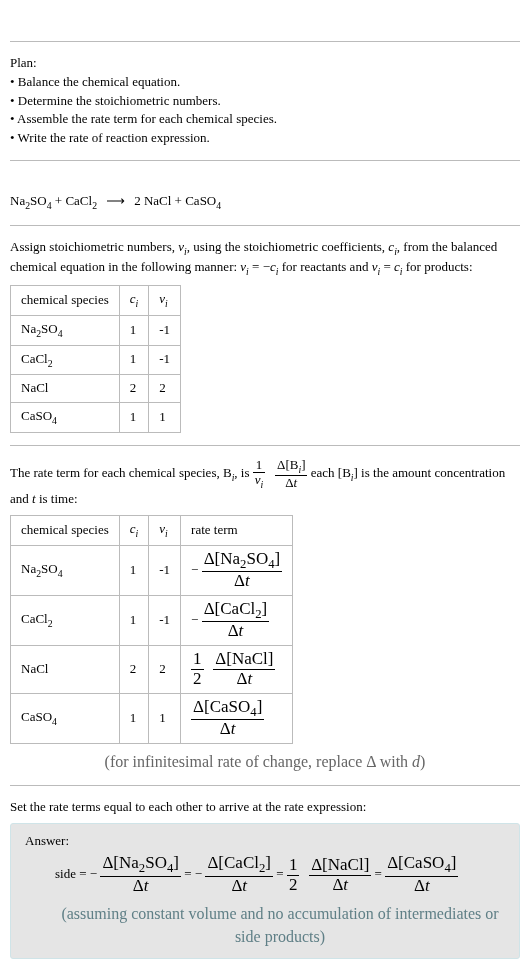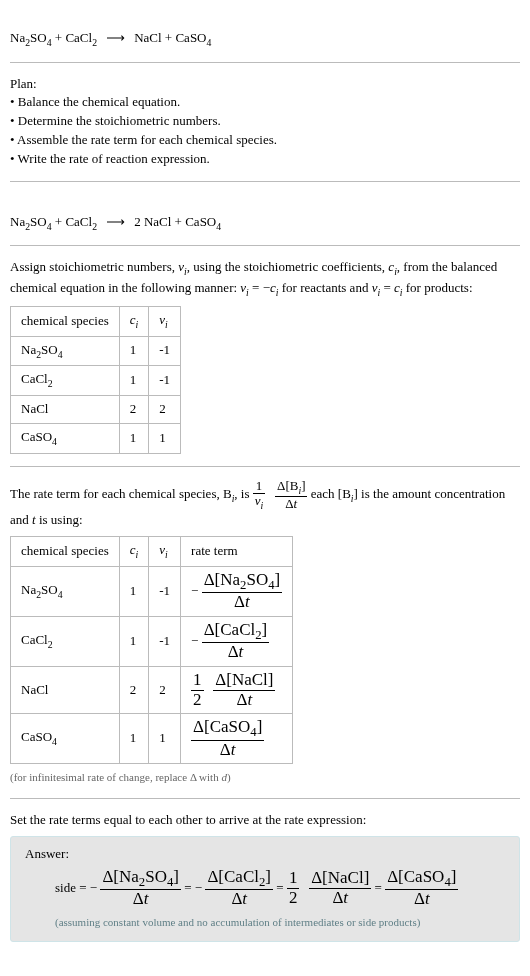--- a/index.html
+++ b/index.html
@@ -34,45 +34,41 @@
     display: inline-block;
     text-align: center;
     vertical-align: middle;
     font-size: 17px;
     line-height: 1.1;
   }
   .frac .num { display: block; border-bottom: 1px solid #000; padding: 0 2px; }
   .frac .den { display: block; padding: 0 2px; }
   .frac-lg { font-size: 13px; }
   .note {
-    font-size: 11px;
+    font-size: 16px;
     color: #666;
+    text-align: center;
   }
   .answer-box {
     background: #e5e5e5;
     border: 1px solid #cfe4e8;
     border-radius: 3px;
     padding: 8px 14px 10px 14px;
     margin-top: 6px;
   }
   .answer-box .note { color: #5f7f86; }
   .indent { padding-left: 30px; }
   .rate-line { white-space: nowrap; }
   .ital { font-style: italic; }
 </style>
 </head>
 <body>
 
 <div>
   <br>
-  <span>
-    <span>Na</span><span class="sub">2</span><span>SO</span><span class="sub">4</span><span> + </span><span>CaCl</span><span class="sub">2</span>
-    <span class="arrow">⟶</span>
-    <span>NaCl</span><span> + </span><span>CaSO</span><span class="sub">4</span>
-  </span>
 </div>
 
 <hr class="sep">
 
 <div>
   <span>Plan:</span><br>
   <span>• </span><span>Balance the chemical equation.</span><br>
   <span>• </span><span>Determine the stoichiometric numbers.</span><br>
   <span>• </span><span>Assemble the rate term for each chemical species.</span><br>
   <span>• </span><span>Write the rate of reaction expression.</span>
@@ -131,21 +127,21 @@
   <span>The rate term for each chemical species, </span><span>B</span><span class="sub ital">i</span><span>, is </span>
   <span class="frac frac-lg">
     <span class="num">1</span>
     <span class="den"><span class="ital">ν</span><span class="sub ital">i</span></span>
   </span>
   &nbsp;
   <span class="frac frac-lg">
     <span class="num"><span>Δ</span><span>[</span><span>B</span><span class="sub ital">i</span><span>]</span></span>
     <span class="den"><span>Δ</span><span class="ital">t</span></span>
   </span>
-  <span> each </span><span>[</span><span>B</span><span class="sub ital">i</span><span>]</span><span> is the amount concentration and </span><span class="ital">t</span><span> is using:</span>
+  <span> each </span><span>[</span><span>B</span><span class="sub ital">i</span><span>]</span><span> is the amount concentration and </span><span class="ital">t</span><span> is time:</span>
 </div>
 
 <table>
   <tbody>
       <tr>
     <th>chemical species</th>
     <th><span class="ital">c</span><span class="sub ital">i</span></th>
     <th><span class="ital">ν</span><span class="sub ital">i</span></th>
     <th>rate term</th>
   </tr>

